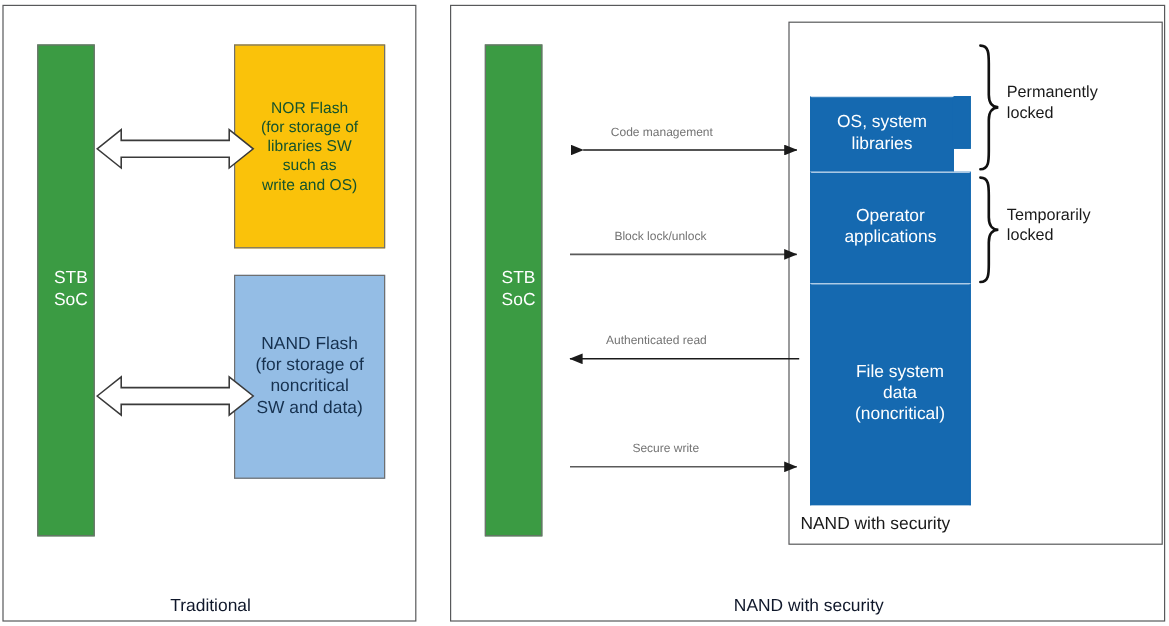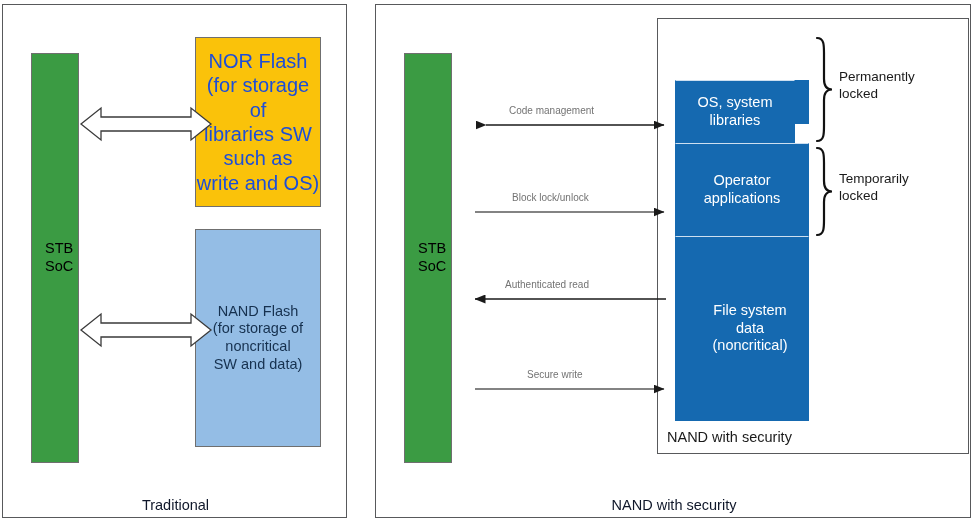--- a/index.html
+++ b/index.html
@@ -34,33 +34,32 @@
     box-sizing: border-box;
     display: flex;
     align-items: center;
     justify-content: center;
     text-align: center;
     line-height: 1.22;
   }
   .soc {
     background: #3b9b43;
     border: 1px solid #6f6f6f;
-    color: #000000;
+    color: #ffffff;
     font-size: 14.5px;
     justify-content: flex-start;
     align-items: center;
     padding-left: 13px;
     text-align: left;
-    margin-top: 16px;
   }
   .nor {
     background: #fac20a;
     border: 1px solid #6f6f6f;
-    color: #1d4ed8;
-    font-size: 20px;
+    color: #14532d;
+    font-size: 13px;
   }
   .nand-light {
     background: #94bde5;
     border: 1px solid #6f6f6f;
     color: #16314f;
     font-size: 14.5px;
   }
   .blue-blk {
     background: #1569b0;
     border: 1px solid #1569b0;
@@ -142,21 +141,21 @@
     <div class="block nor" style="left:192px; top:32px; width:126px; height:170px;">
       <div>
         <div>NOR Flash</div>
         <div>(for storage of</div>
         <div>libraries SW</div>
         <div>such as</div>
         <div>write and OS)</div>
       </div>
     </div>
 
-    <div class="block nand-light" style="left:192px; top:224px; width:126px; height:218px;">
+    <div class="block nand-light" style="left:192px; top:224px; width:126px; height:170px;">
       <div>
         <div>NAND Flash</div>
         <div>(for storage of</div>
         <div>noncritical</div>
         <div>SW and data)</div>
       </div>
     </div>
 
     <svg class="overlay" width="345" height="514">
 

